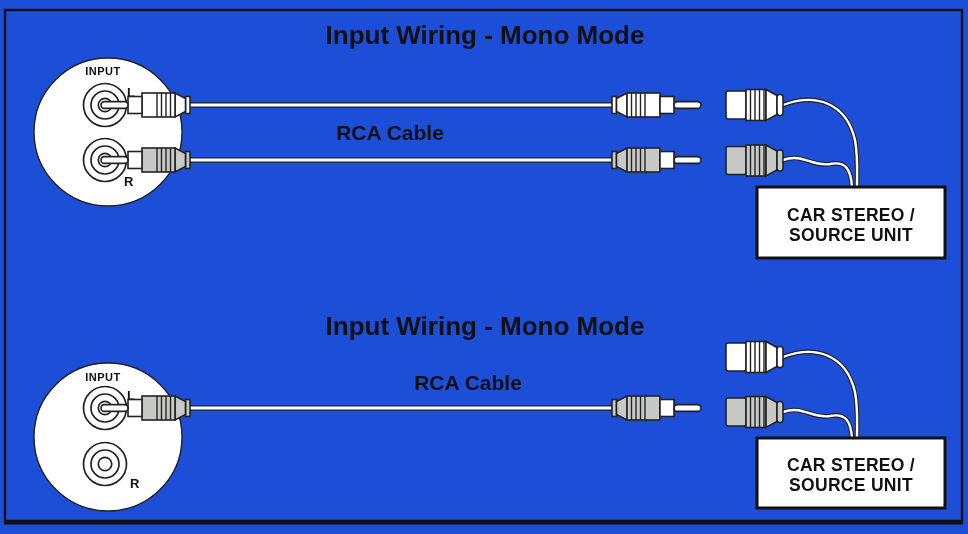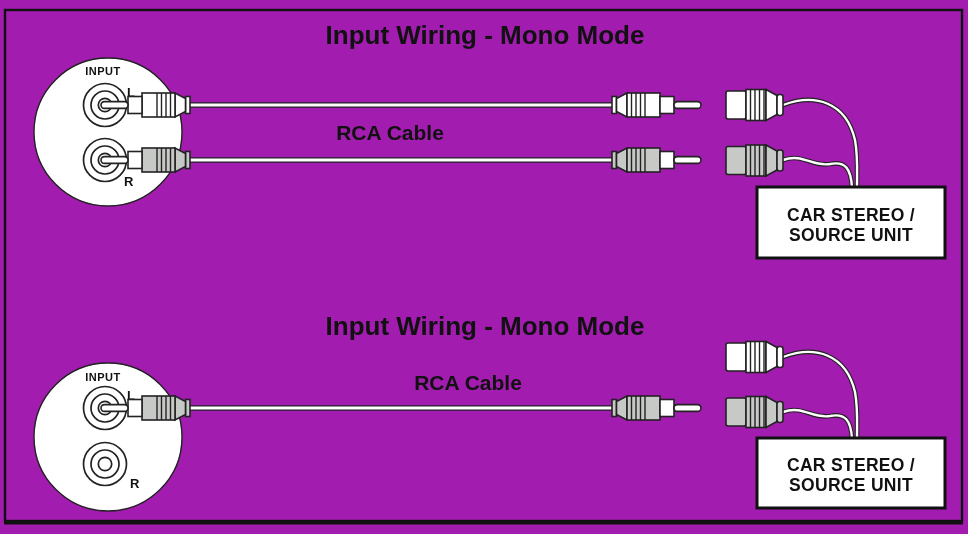--- a/index.html
+++ b/index.html
@@ -1,19 +1,19 @@
 <!DOCTYPE html>
 <html><head>
 <meta charset="utf-8">
 <style>
   html,body { margin:0; padding:0; background:#ffffff; }
   .canvas {
     position:relative;
     width:968px; height:534px;
-    background:#a21caf;
+    background:#1d4ed8;
     font-family:"Liberation Sans", sans-serif;
     overflow:hidden;
   }
   svg text {
     font-family:"Liberation Sans", sans-serif;
     fill:#111;
     font-weight:bold;
   }
   .t-title  { font-size:26px; }
   .t-cable  { font-size:21px; }

